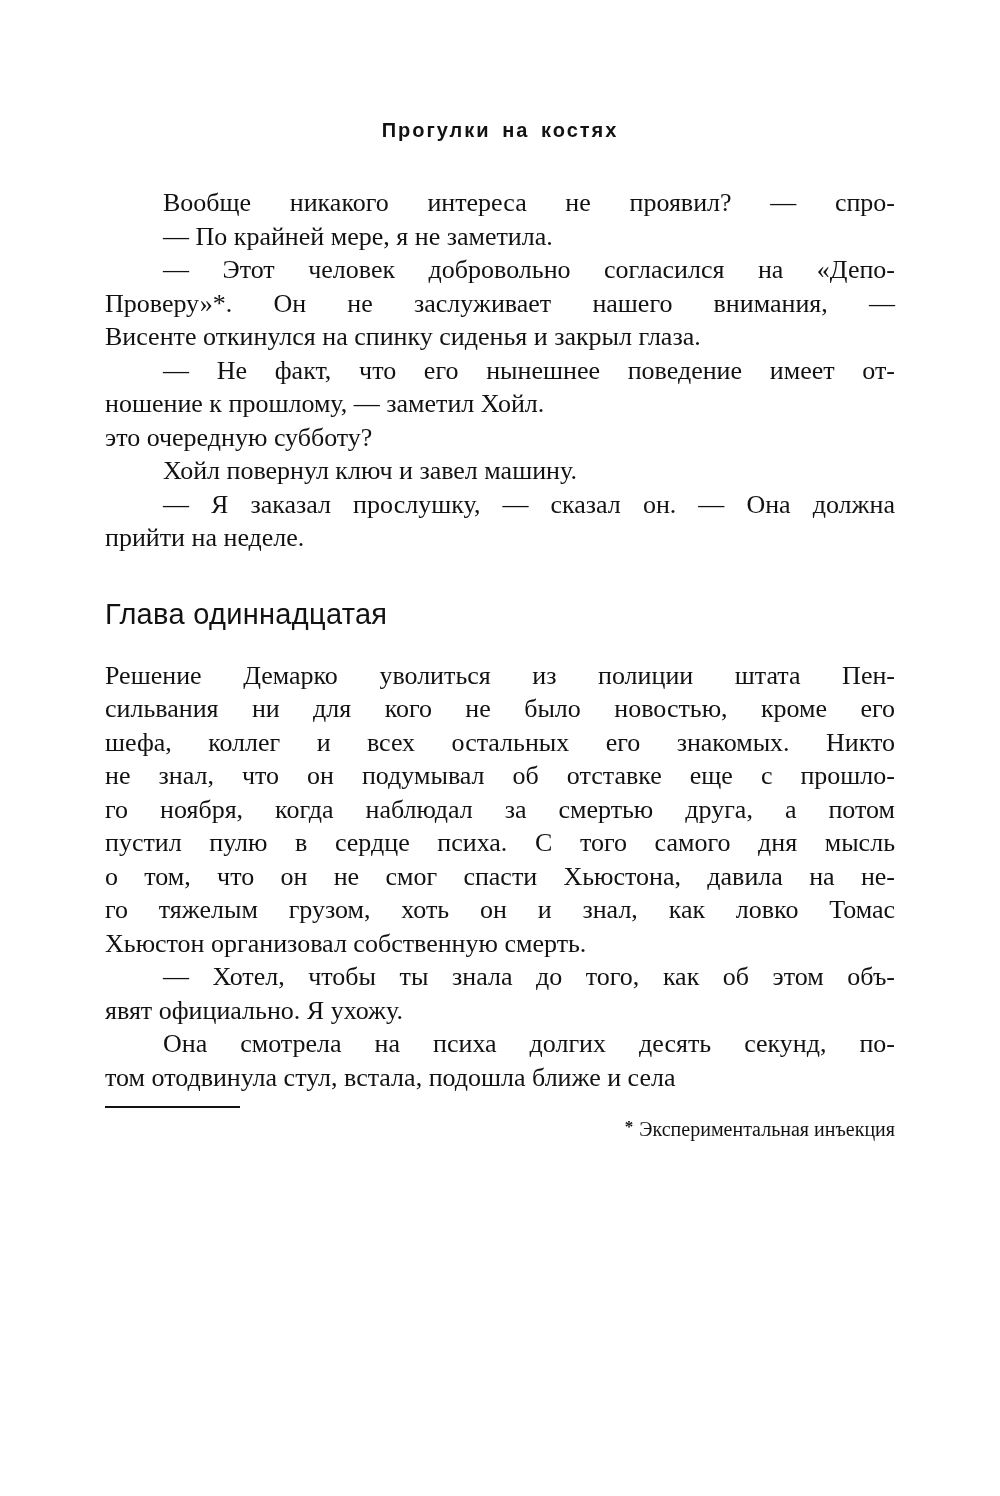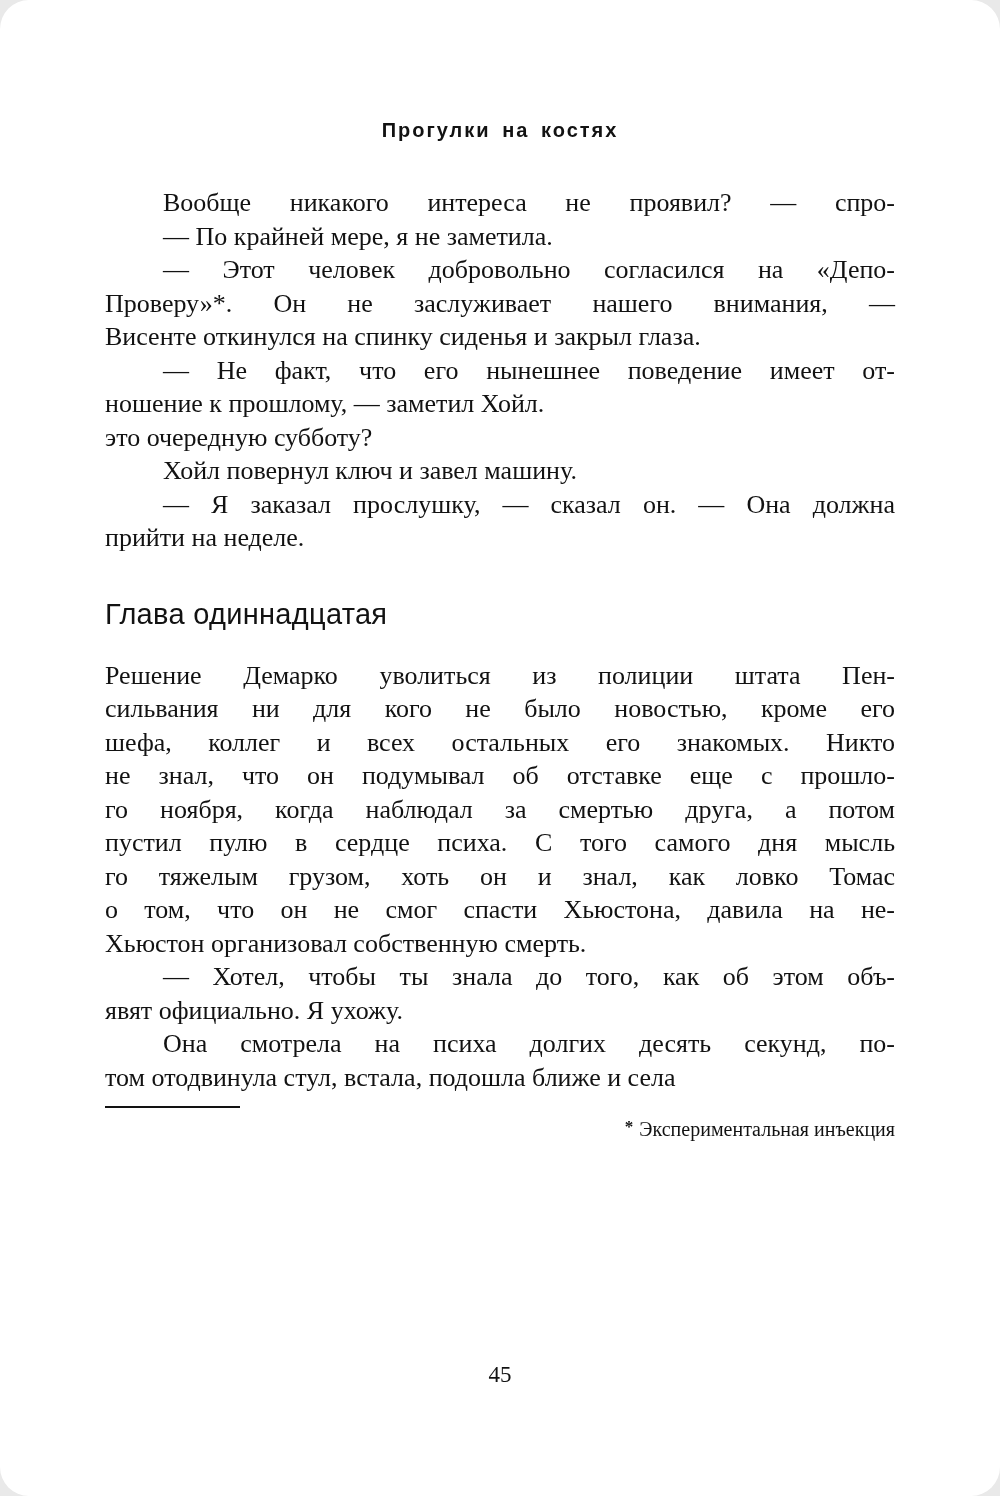--- a/index.html
+++ b/index.html
@@ -11,21 +11,20 @@
     position: relative;
     width: 1000px;
     height: 1496px;
     margin: 0 auto;
     background: #ffffff;
     box-sizing: border-box;
     padding: 118px 105px 0 105px;
     overflow: hidden;
     font-family: "Liberation Serif", "DejaVu Serif", serif;
     color: #121212;
-    border-radius: 29px;
   }
   .running-title {
     text-align: center;
     font-family: "Liberation Sans", "DejaVu Sans", sans-serif;
     font-weight: bold;
     font-size: 20px;
     line-height: 24px;
     letter-spacing: 2px;
     word-spacing: 4px;
     margin: 0 0 44px 0;
@@ -119,36 +118,35 @@
         <div class="line last">прийти на неделе.</div>
       </div>
       <h2 class="chapter-heading">Глава одиннадцатая</h2>
       <div class="paragraph">
         <div class="line">Решение Демарко уволиться из полиции штата Пен-</div>
         <div class="line">сильвания ни для кого не было новостью, кроме его</div>
         <div class="line">шефа, коллег и всех остальных его знакомых. Никто</div>
         <div class="line">не знал, что он подумывал об отставке еще с прошло-</div>
         <div class="line">го ноября, когда наблюдал за смертью друга, а потом</div>
         <div class="line">пустил пулю в сердце психа. С того самого дня мысль</div>
+        <div class="line">о том, что он не смог спасти Хьюстона, давила на не-</div>
         <div class="line">го тяжелым грузом, хоть он и знал, как ловко Томас</div>
-        <div class="line">о том, что он не смог спасти Хьюстона, давила на не-</div>
         <div class="line last">Хьюстон организовал собственную смерть.</div>
       </div>
       <div class="paragraph">
         <div class="line indent">— Хотел, чтобы ты знала до того, как об этом объ-</div>
         <div class="line last">явят официально. Я ухожу.</div>
       </div>
       <div class="paragraph">
         <div class="line indent">Она смотрела на психа долгих десять секунд, по-</div>
         <div class="line last">том отодвинула стул, встала, подошла ближе и села</div>
       </div>
     </div>
 
   <div class="footnote">
     <hr class="footnote-rule">
     <div class="footnote-line">
       <span class="footnote-marker">*</span><span>Экспериментальная инъекция</span>
     </div>
   </div>
 
-  <div class="page-number">45</div>
 
 </div>
 
 </body></html>

